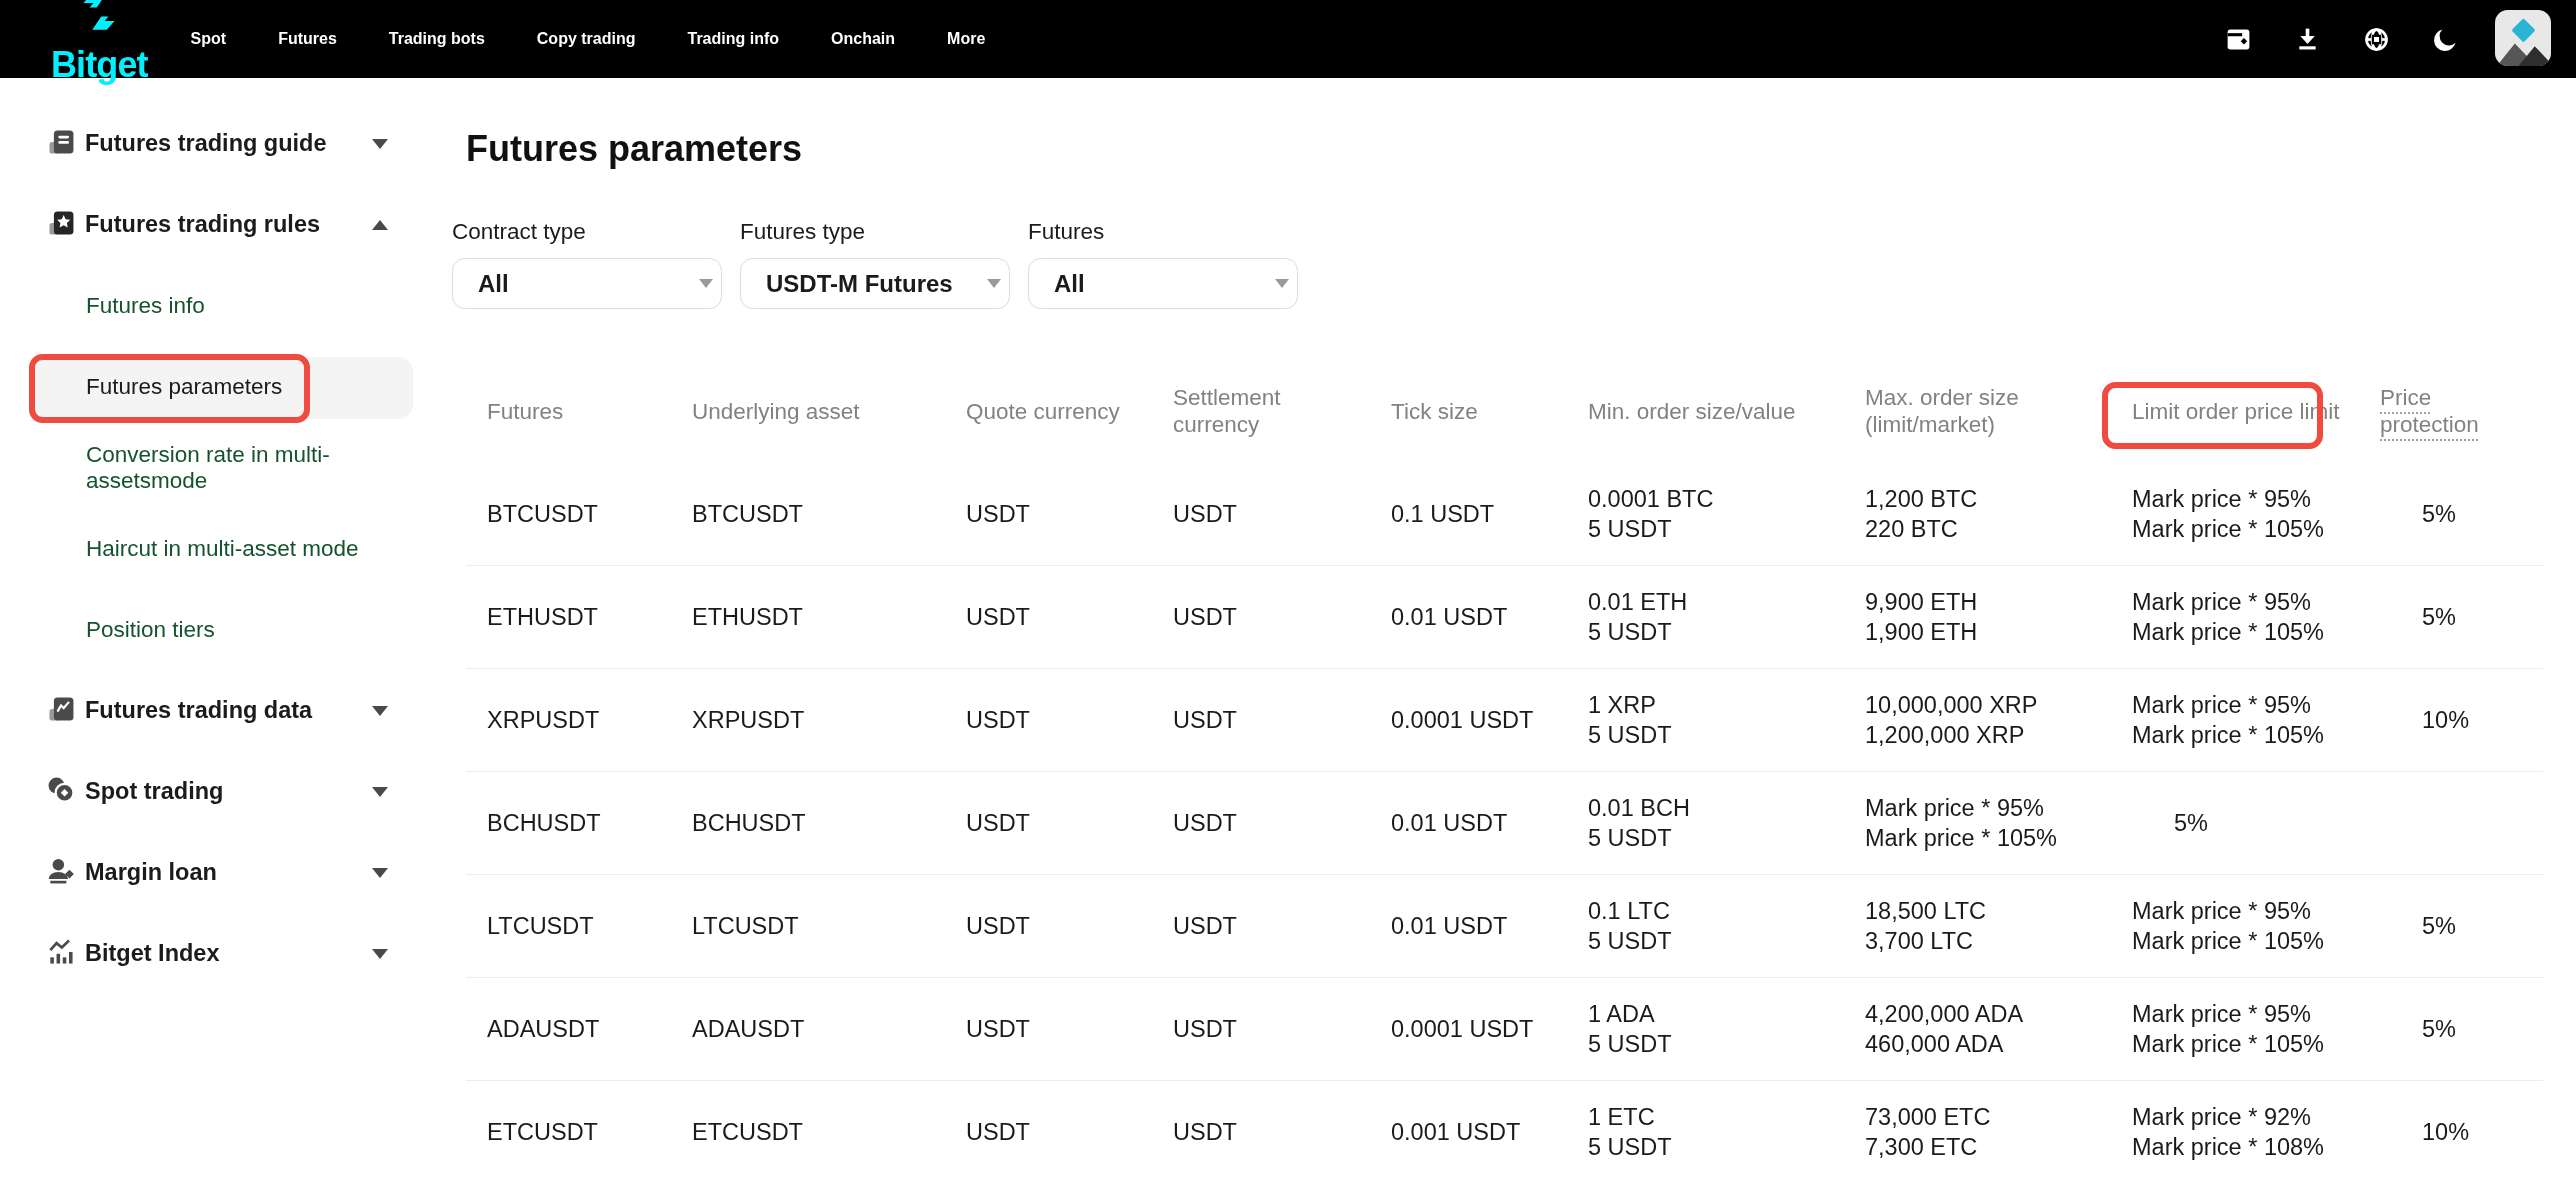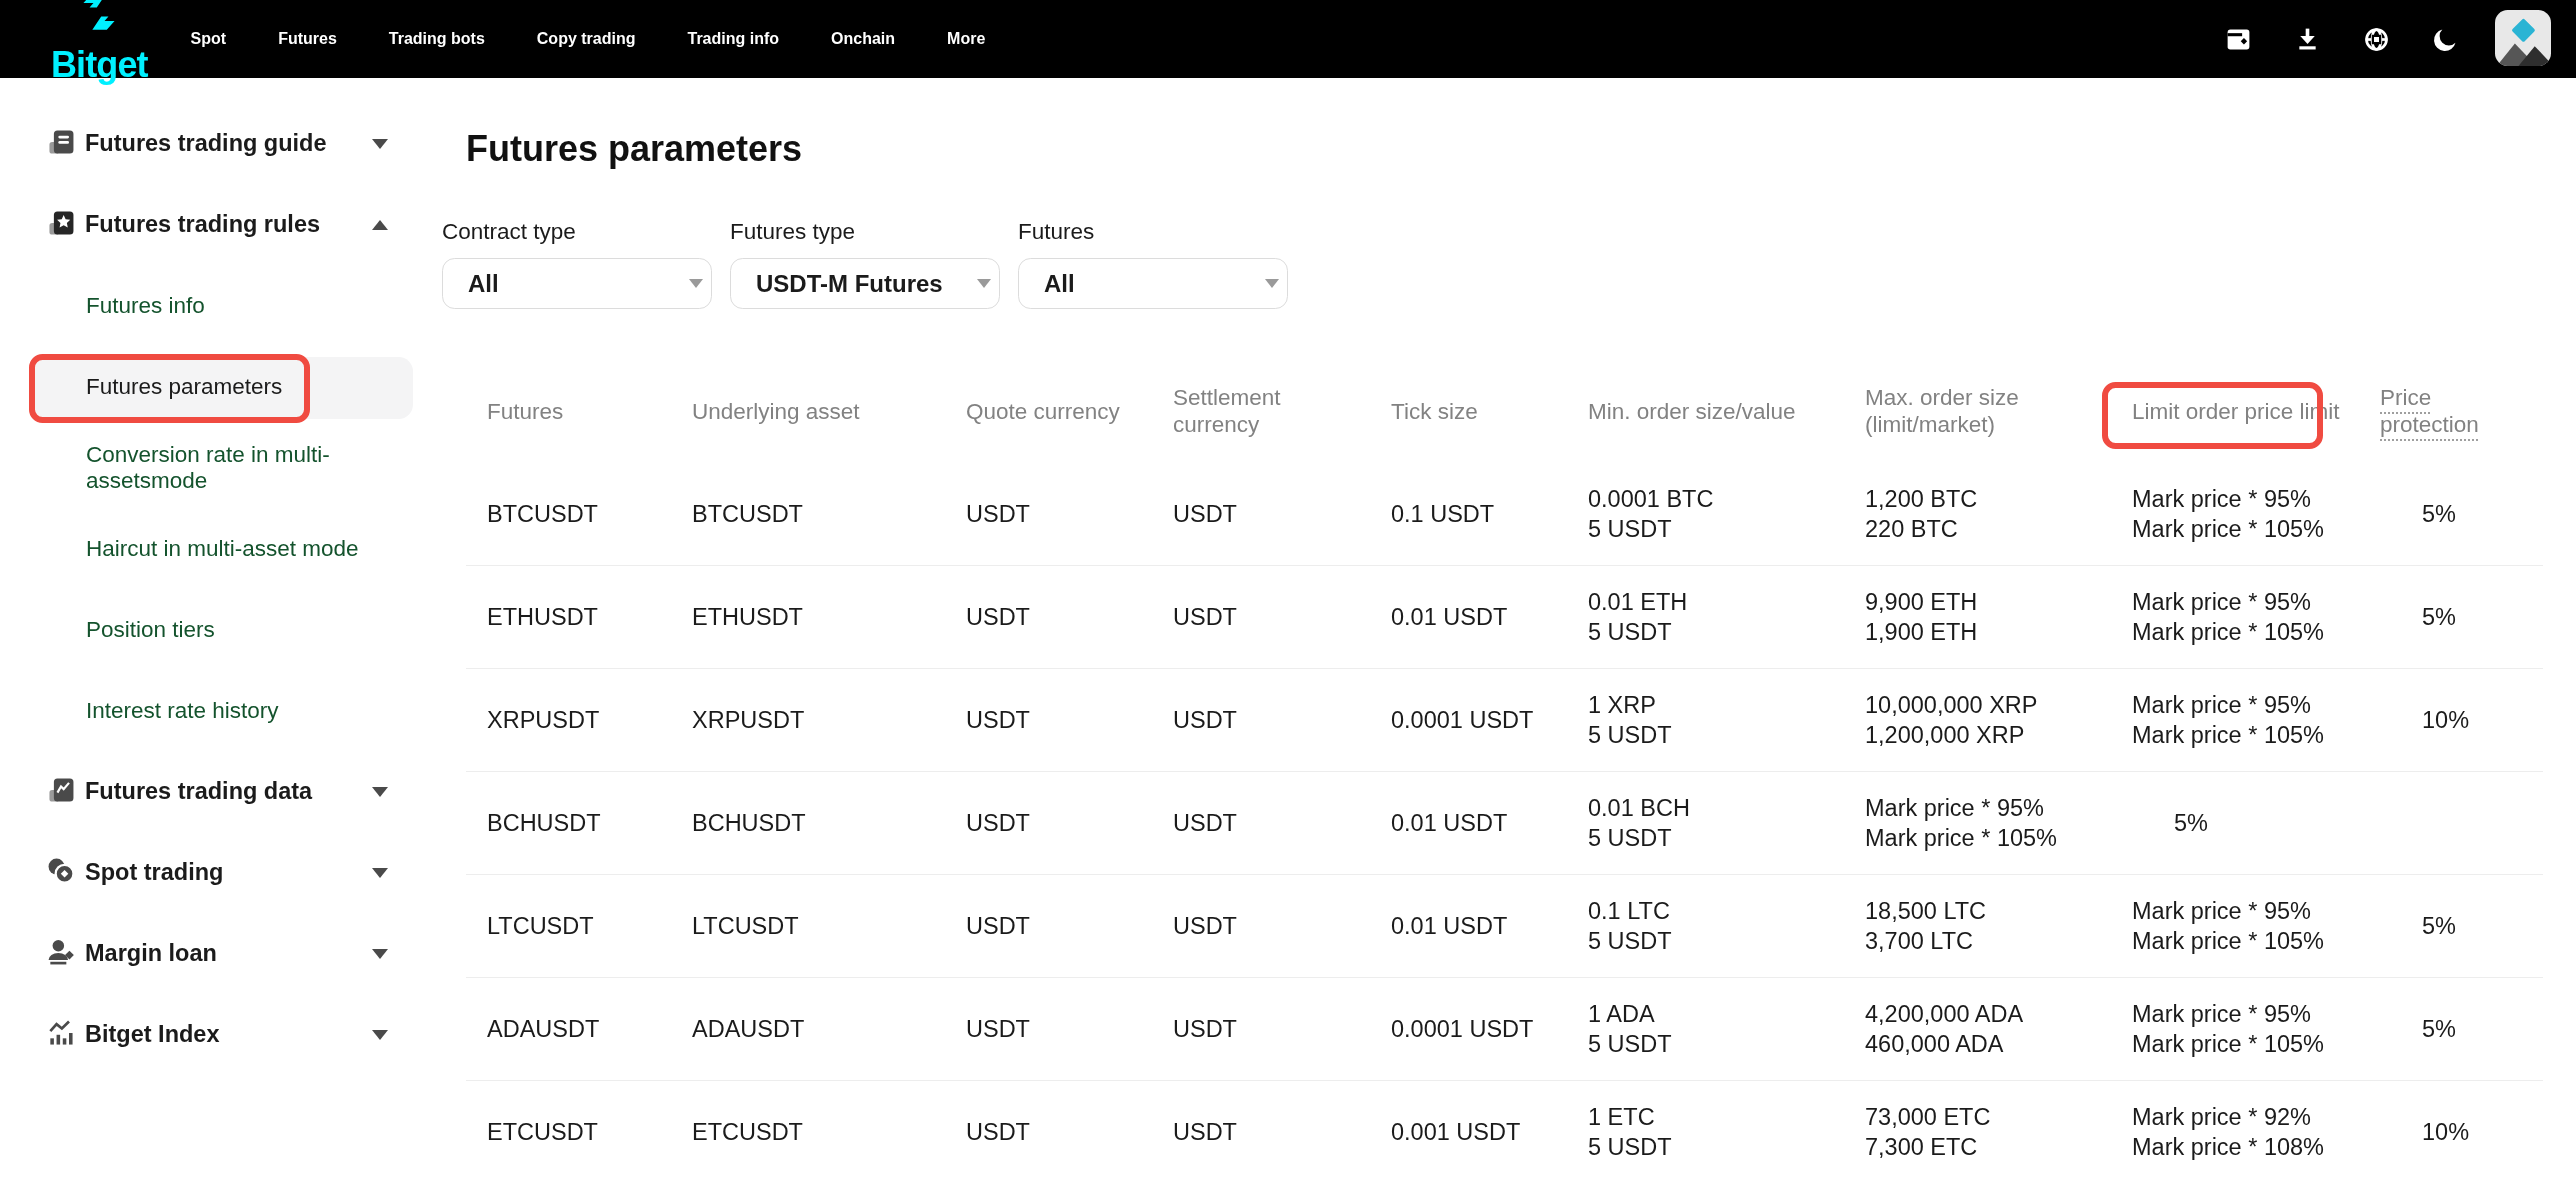--- a/index.html
+++ b/index.html
@@ -39,21 +39,21 @@
   .chev { position:absolute; right:27px; width:0; height:0;
     border-left:8px solid transparent; border-right:8px solid transparent; }
   .chev.down { border-top:10px solid #4a4a4a; }
   .chev.up   { border-bottom:10px solid #4a4a4a; }
   .side-ico { flex:0 0 32px; }
 
   
   .main { position:absolute; left:0; top:78px; right:0; bottom:0; }
   .page-title { position:absolute; left:466px; top:50px; font-size:36px; font-weight:700; color:#111; }
 
-  .filters { position:absolute; left:442px; top:141px; display:flex; gap:18px; }
+  .filters { position:absolute; left:452px; top:141px; display:flex; gap:18px; }
   .filter { width:270px; }
   .filter-label { font-size:22.5px; color:#1b1b1b; height:25px; margin-bottom:14.4px; }
   .select {
     height:51px; border:1.8px solid #dcdcdc; border-radius:12.6px;
     display:flex; align-items:center; justify-content:space-between;
     padding:0 8px 0 25px; cursor:pointer; background:#fff;
   }
   .select-value { font-size:24px; font-weight:600; color:#1b1b1b; }
   .caret { width:0; height:0; border-left:7.2px solid transparent;
     border-right:7.2px solid transparent; border-top:9px solid #9a9a9a; }
@@ -182,23 +182,20 @@
   </div>
   <div class="side-item sub">
     <span class="label">Conversion rate in multi-assetsmode</span>
   </div>
   <div class="side-item sub">
     <span class="label">Haircut in multi-asset mode</span>
   </div>
   <div class="side-item sub">
     <span class="label">Position tiers</span>
   </div>
-  <div class="side-item sub">
-    <span class="label">Interest rate history</span>
-  </div>
   <div class="side-item top">
     <span class="side-ico">
       <svg width="32" height="32" viewBox="0 0 36 36">
         <rect x="5" y="18" width="11" height="13" rx="3" fill="#9a9a9a"></rect>
         <rect x="10" y="5" width="22" height="26" rx="4" fill="#4a4a4a"></rect>
         <polyline points="14,21 18,14 21,17 27,10" stroke="#fff" stroke-width="2.5" fill="none"></polyline>
       </svg>
     </span>
     <span class="label">Futures trading data</span>
     <span class="chev down"></span>

